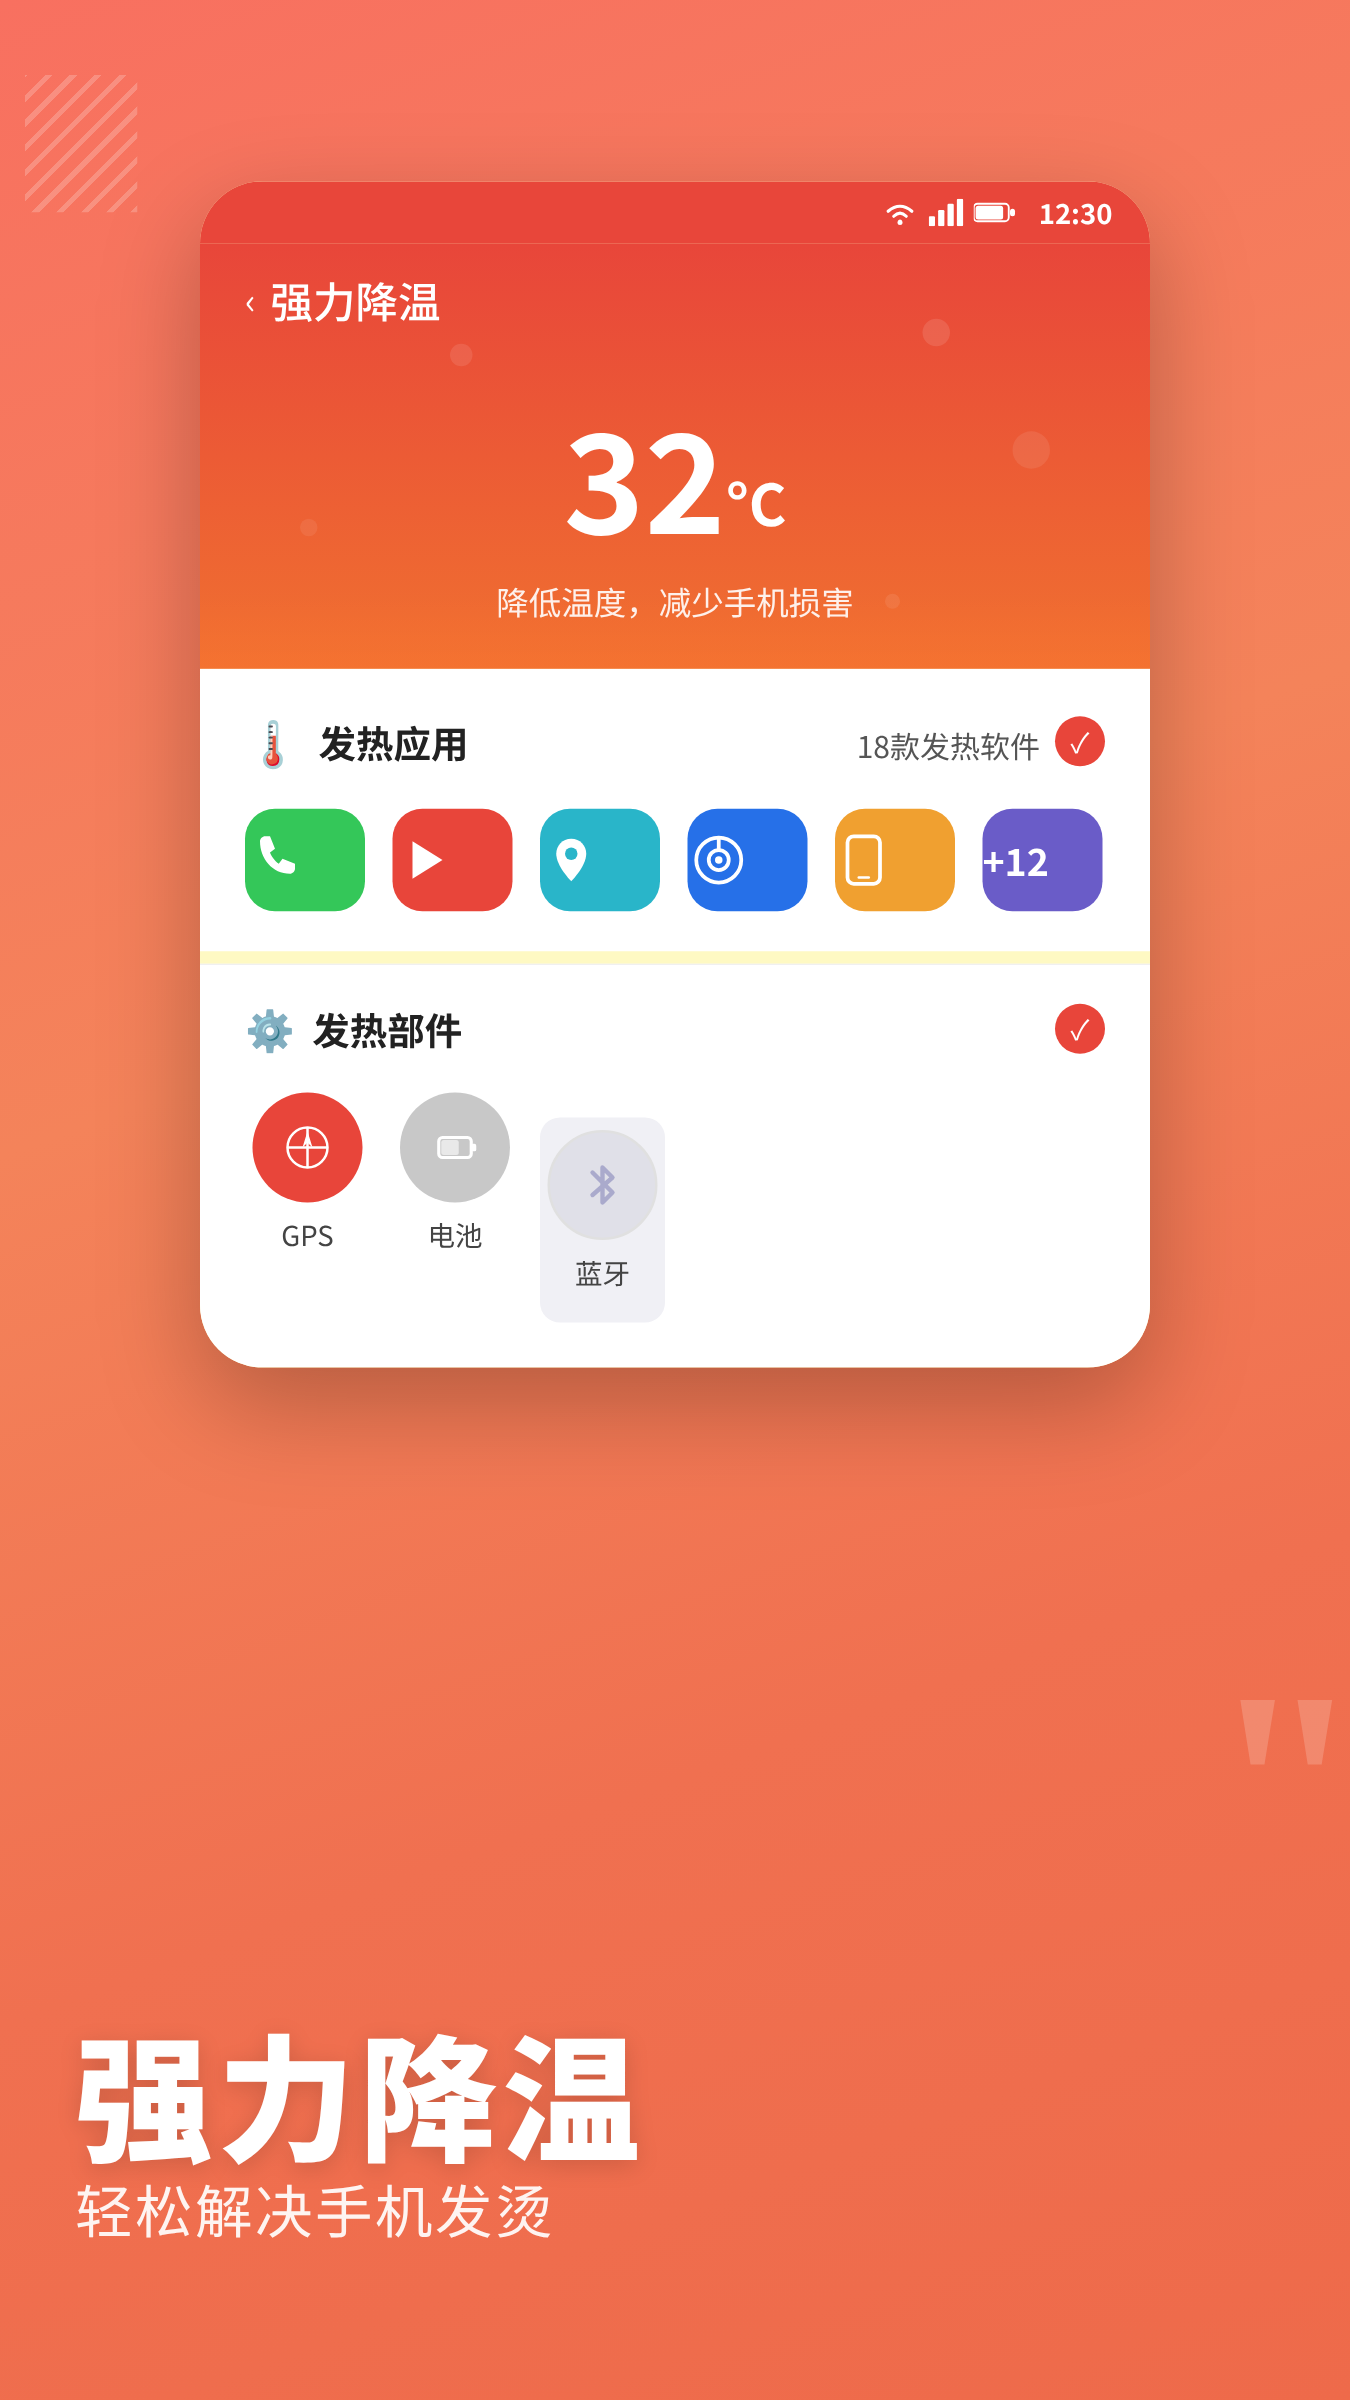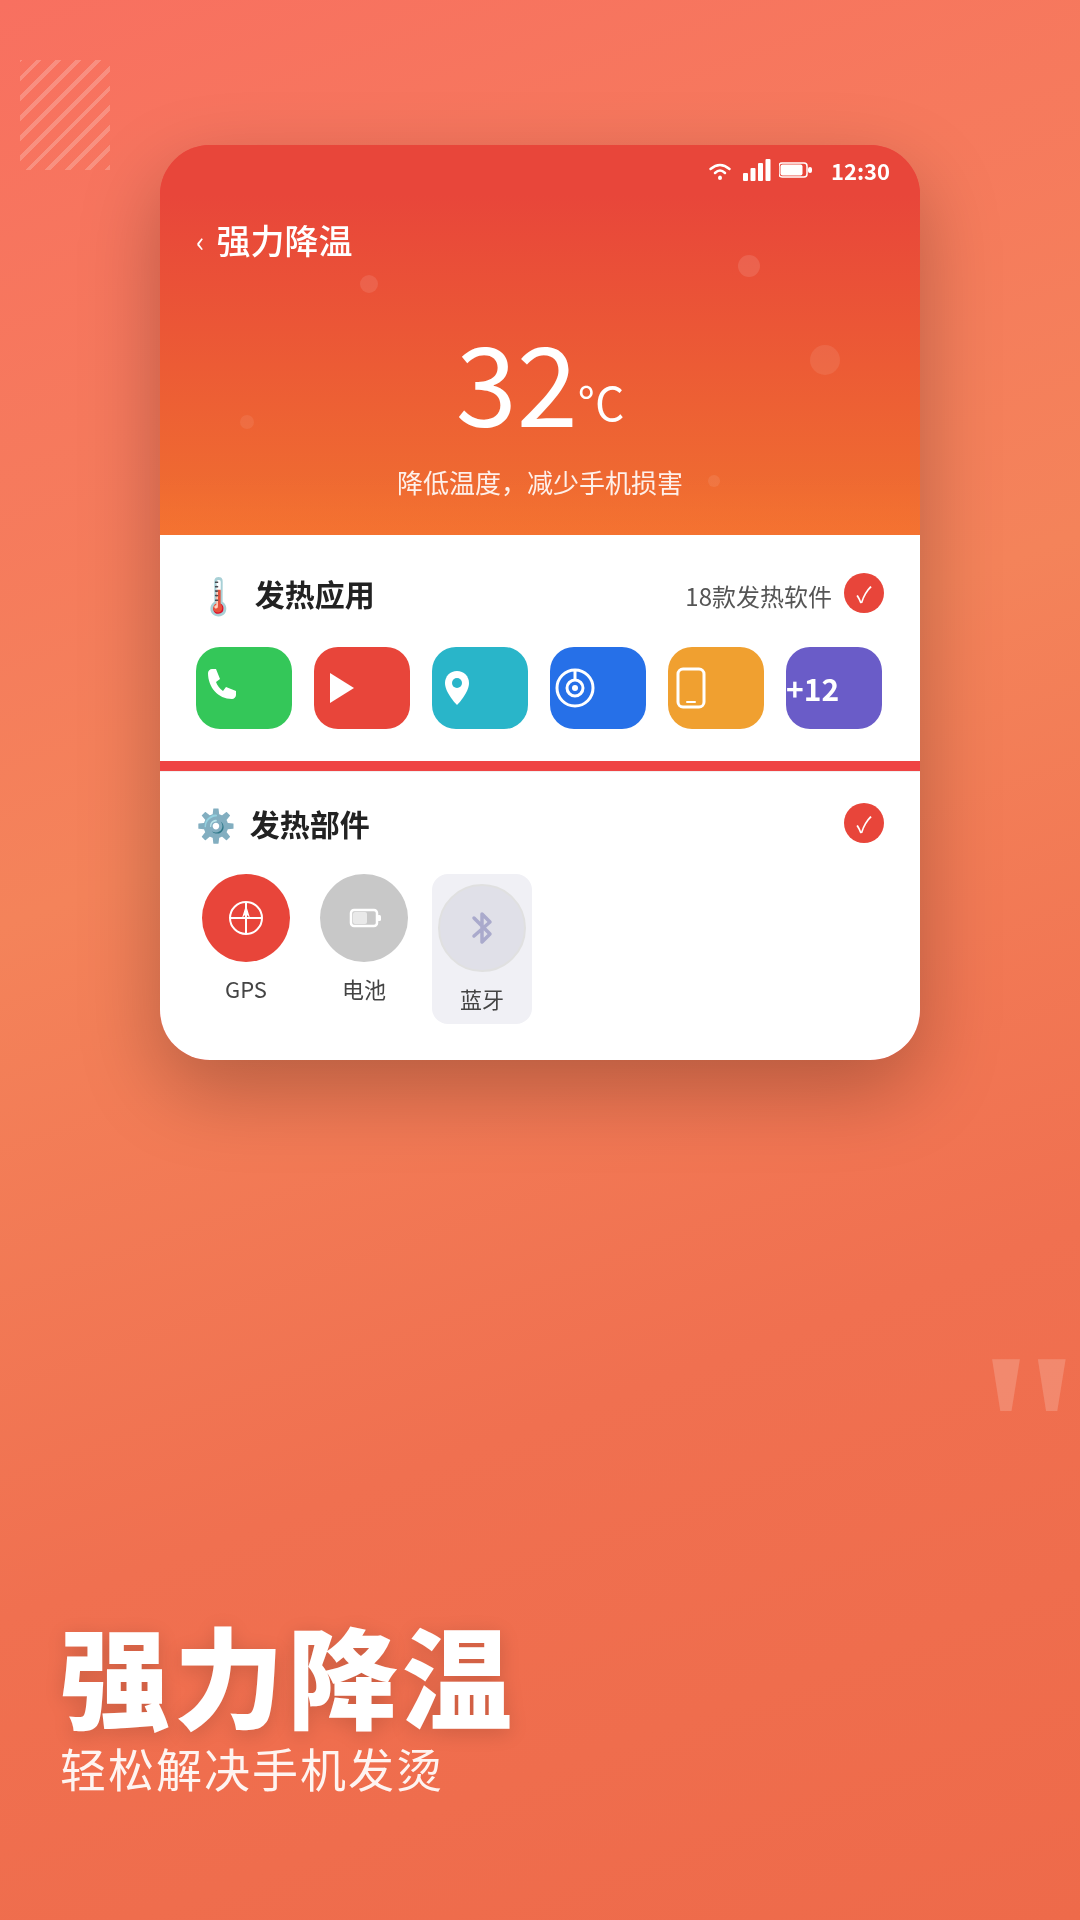--- a/index.html
+++ b/index.html
@@ -48,21 +48,21 @@
       font-family: Georgia, serif;
     }
 
     
     .phone-mockup {
       position: absolute;
       top: 145px;
       left: 50%;
       transform: translateX(-50%);
       width: 760px;
-      background: #ef4444;
+      background: #fef9c3;
       border-radius: 50px;
       overflow: hidden;
       box-shadow: 0 30px 80px rgba(0,0,0,0.25);
     }
 
     
     .phone-status-bar {
       background: #e8463a;
       display: flex;
       justify-content: flex-end;
@@ -119,21 +119,21 @@
     
     .temp-display {
       text-align: center;
       padding: 30px 0 20px;
       position: relative;
       z-index: 2;
     }
     .temp-value {
       color: white;
       font-size: 110px;
-      font-weight: 400;
+      font-weight: 700;
       line-height: 1;
       margin-top: 48px;
     }
     .temp-unit {
       font-size: 46px;
       vertical-align: super;
     }
     .temp-desc {
       color: rgba(255,255,255,0.9);
       font-size: 26px;
@@ -262,21 +262,22 @@
 
     
     .component-item.highlighted .component-icon {
       background: white;
       border: 2px solid #e0e0e0;
       color: #999;
     }
     .component-item.highlighted {
       background: #f0f0f5;
       border-radius: 16px;
-      padding: 10px 8px 10px;
+      padding: 10px 8px 24px;
+      margin-top: 20px;
     }
 
     
     .bottom-text {
       position: absolute;
       bottom: 120px;
       left: 0;
       right: 0;
       padding: 0 60px;
     }

